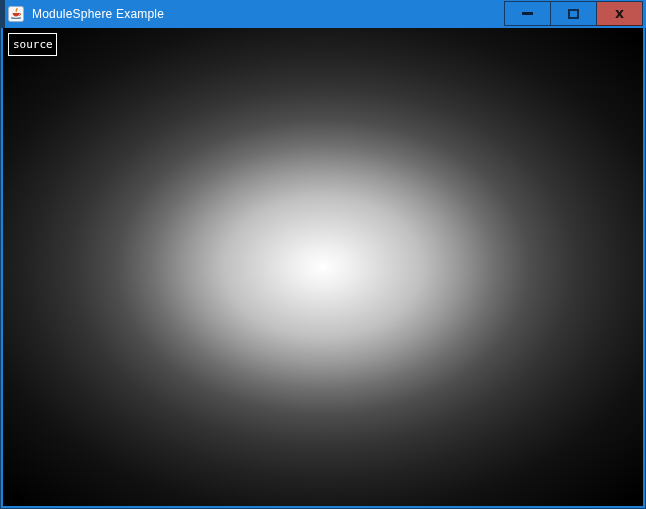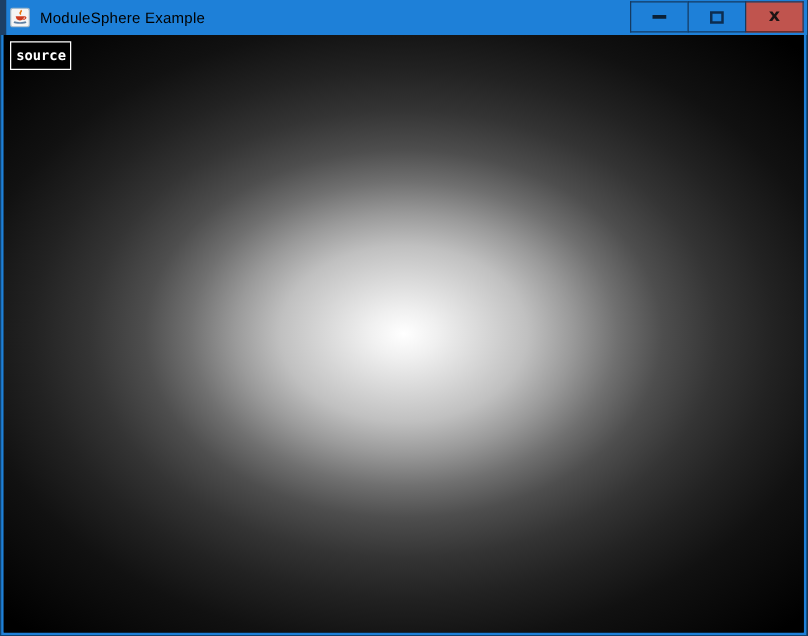--- a/index.html
+++ b/index.html
@@ -29,21 +29,21 @@
     left: 0; top: 0;
     width: 5px; height: 28px;
     background: #1c3f66;
   }
   .app-icon {
     width: 16px; height: 16px;
     margin-left: 8px;
     flex: 0 0 auto;
   }
   .window-title {
-    color: #000000;
+    color: #ffffff;
     font-size: 12px;
     margin-left: 8px;
     white-space: nowrap;
     letter-spacing: 0.2px;
   }
 
   
   .controls {
     position: absolute;
     top: 1px;
@@ -88,21 +88,20 @@
   }
 
   
   .canvas {
     position: absolute;
     top: 28px;
     left: 3px;
     width: 640px;
     height: 478px;
     background: #000000; 
-    font-weight: bold;
   }
 
   .source-label {
     position: absolute;
     top: 5px;
     left: 5px;
     background: #000000;
     color: #ffffff;
     border: 1px solid #ffffff;
     font-family: "DejaVu Sans Mono", monospace;

